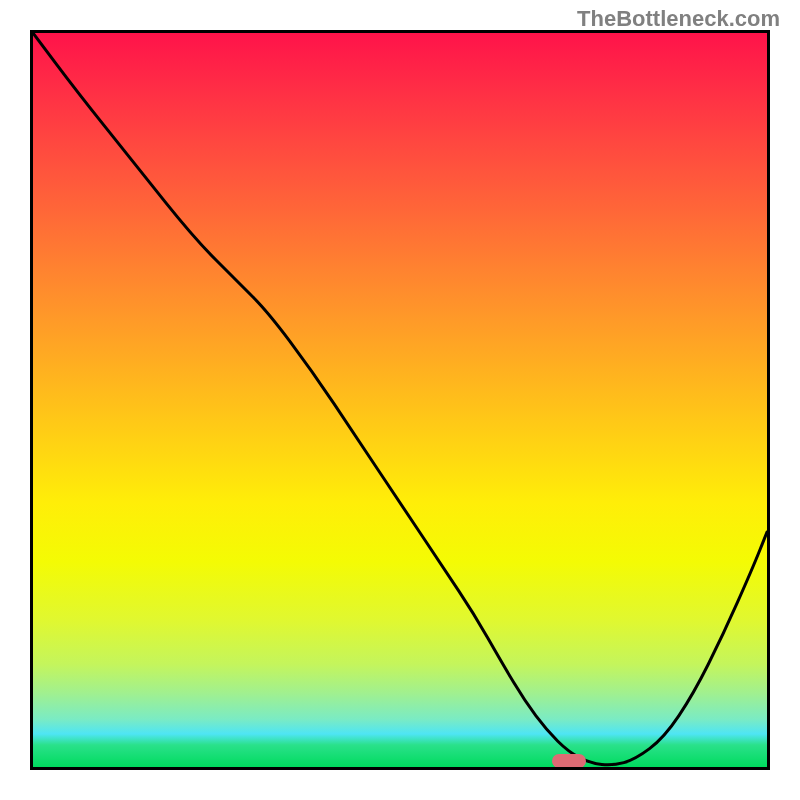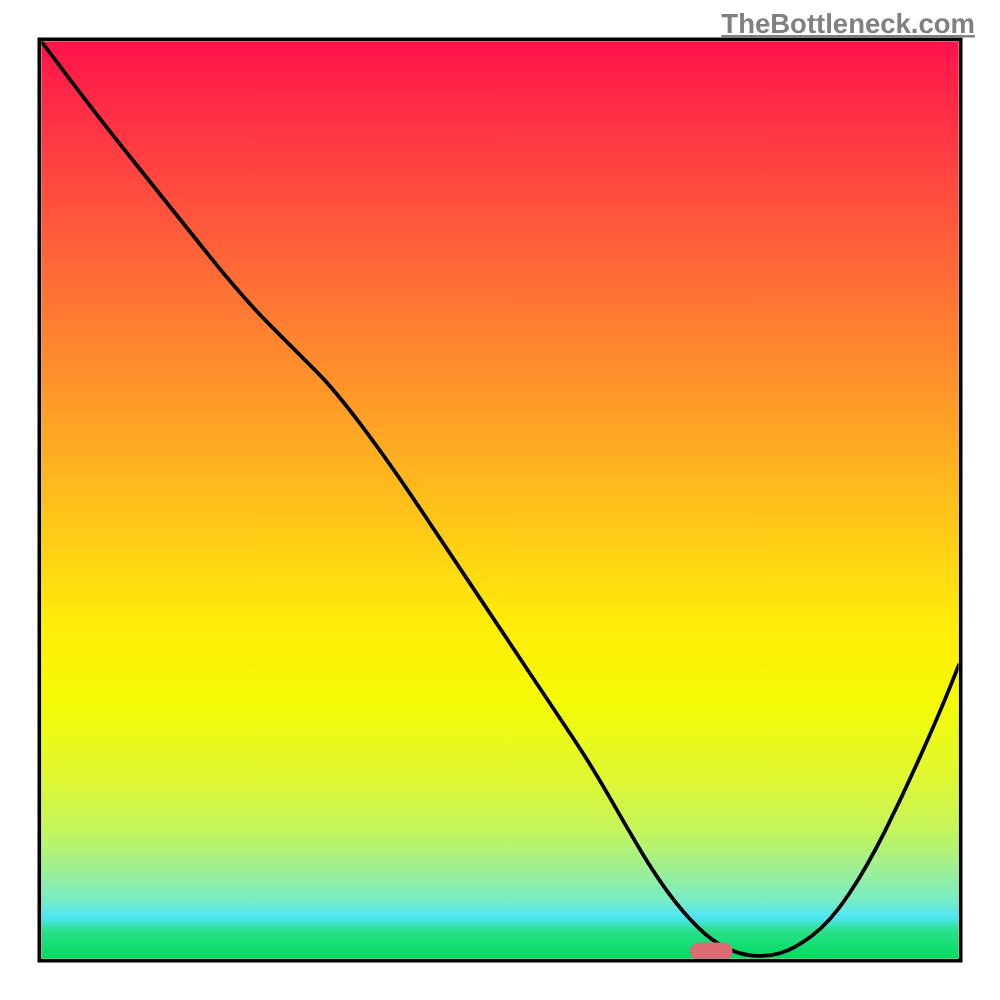--- a/index.html
+++ b/index.html
@@ -19,21 +19,20 @@
     height: 800px;
   }
   .watermark {
     position: absolute;
     top: 6px;
     right: 20px;
     font-size: 22px;
     font-weight: bold;
     color: #808080;
     z-index: 10;
-    text-decoration: underline;
   }
   .plot-frame {
     position: absolute;
     top: 30px;
     left: 30px;
     width: 740px;
     height: 740px;
     border: 3px solid #000;
     box-sizing: border-box;
     overflow: hidden;

